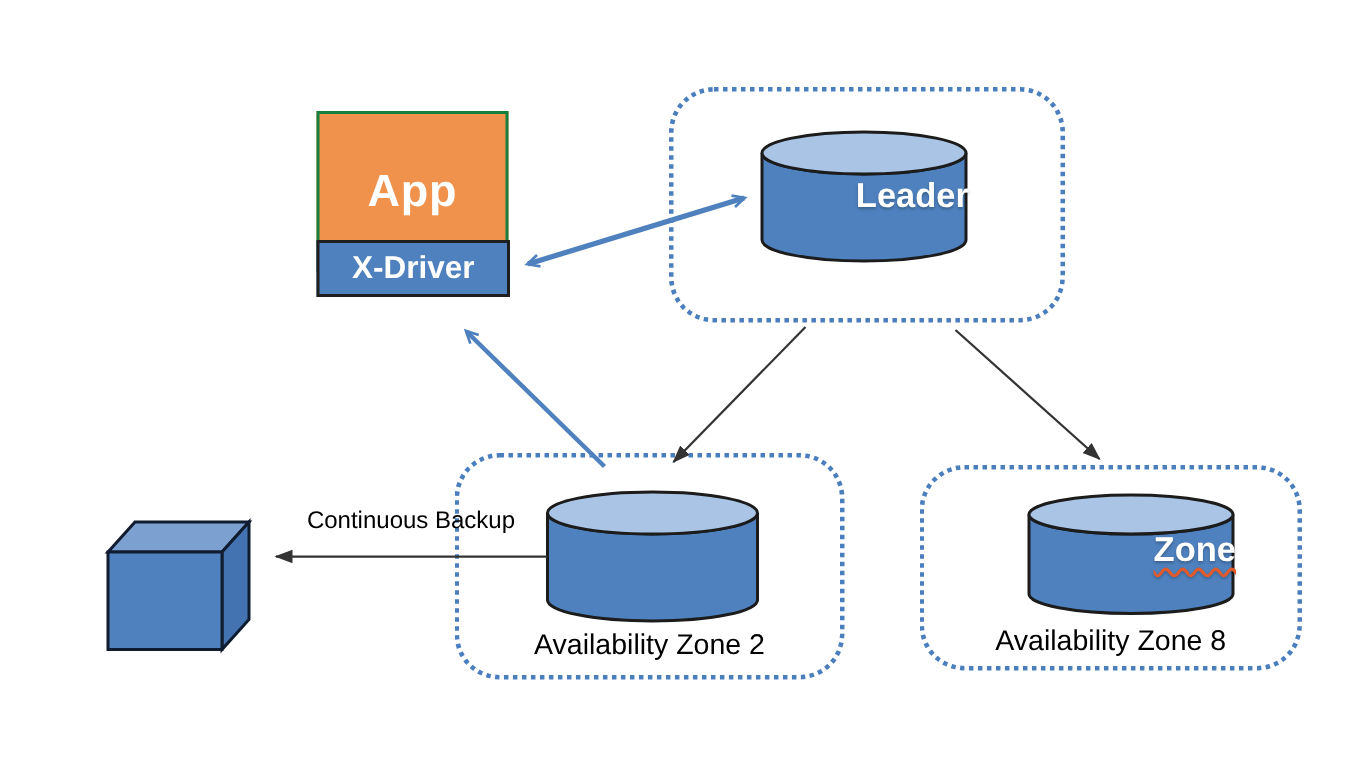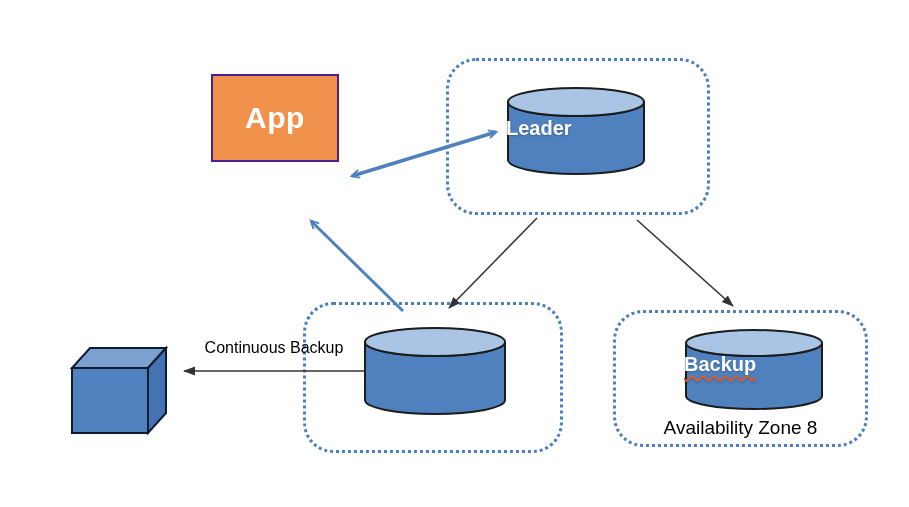--- a/index.html
+++ b/index.html
@@ -4,22 +4,22 @@
 <style>
   html,body{margin:0;padding:0;background:#fff;}
   #canvas{
     position:relative;width:909px;height:507px;background:#ffffff;overflow:hidden;
     font-family:"Liberation Sans","DejaVu Sans",sans-serif;
   }
   .abs{position:absolute;}
 
   
   .app-box{
-    left:211px;top:74px;width:128px;height:88px;
-    background:#F0914C;border:2px solid #4c1d95;box-sizing:border-box;
+    left:211px;top:74px;width:128px;height:107px;
+    background:#F0914C;border:2px solid #15803d;box-sizing:border-box;
     display:flex;align-items:center;justify-content:center;
     color:#fff;font-weight:bold;font-size:30px;letter-spacing:.5px;
   }
   .xdriver-box{
     left:211px;top:160px;width:129px;height:38px;
     background:#4E81BD;border:2px solid #1f1f1f;box-sizing:border-box;
     display:flex;align-items:center;justify-content:center;
     color:#fff;font-weight:bold;font-size:21px;
   }
 
@@ -33,21 +33,21 @@
 
   .zone-label{
     color:#000;font-size:19px;text-align:center;white-space:nowrap;
   }
   .zone1-label{left:446px;top:184px;width:264px;}
   .zone2-label{left:303px;top:420px;width:260px;}
   .zone3-label{left:613px;top:417px;width:255px;}
 
   
   .cyl-label{
-    color:#fff;font-weight:bold;text-align:left;white-space:nowrap;font-size:20px;
+    color:#fff;font-weight:bold;text-align:right;white-space:nowrap;font-size:23px;
     text-shadow:0 1px 2px rgba(0,0,0,0.25);
   }
   .leader-label{left:506px;top:117px;width:140px;}
   .follower-label{left:363px;top:356px;width:144px;}
   .loger-label{left:684px;top:353px;width:140px;}
   .misspelled{
     text-decoration:underline wavy #E05A2B 2px;
     text-underline-offset:4px;
   }
 
@@ -60,20 +60,23 @@
   .overlay{left:0;top:0;pointer-events:none;}
 </style>
 </head>
 <body>
 
 <div id="canvas">
 
   <div class="abs app-box">
     <span>App</span>
   </div>
+  <div class="abs xdriver-box">
+    <span>X-Driver</span>
+  </div>
 
   <div class="abs zone zone1"></div>
   <div class="abs zone zone2"></div>
   <div class="abs zone zone3"></div>
 
   <svg class="abs" style="left:506px;top:86px;" width="140" height="92" viewBox="0 0 140 92">
     <path d="M2,16 L2,74 A68,14 0 0,0 138,74 L138,16 A68,14 0 0,1 2,16 Z" fill="#4E81BD" stroke="#1c1c1c" stroke-width="2"></path>
     <ellipse cx="70" cy="16" rx="68" ry="14" fill="#A9C4E4" stroke="#1c1c1c" stroke-width="2"></ellipse>
   </svg>
   <div class="abs cyl-label leader-label">Leader</div>
@@ -81,29 +84,30 @@
   <svg class="abs" style="left:363px;top:326px;" width="144" height="92" viewBox="0 0 144 92">
     <path d="M2,16 L2,74 A70,14 0 0,0 142,74 L142,16 A70,14 0 0,1 2,16 Z" fill="#4E81BD" stroke="#1c1c1c" stroke-width="2"></path>
     <ellipse cx="72" cy="16" rx="70" ry="14" fill="#A9C4E4" stroke="#1c1c1c" stroke-width="2"></ellipse>
   </svg>
 
   <svg class="abs" style="left:684px;top:328px;" width="140" height="84" viewBox="0 0 140 84">
     <path d="M2,15 L2,68 A68,13 0 0,0 138,68 L138,15 A68,13 0 0,1 2,15 Z" fill="#4E81BD" stroke="#1c1c1c" stroke-width="2"></path>
     <ellipse cx="70" cy="15" rx="68" ry="13" fill="#A9C4E4" stroke="#1c1c1c" stroke-width="2"></ellipse>
   </svg>
   <div class="abs cyl-label loger-label">
-    <span class="misspelled">Backup</span>
+    <span class="misspelled">Zone</span>
   </div>
 
   <svg class="abs" style="left:65px;top:340px;" width="110" height="100" viewBox="0 0 110 100">
     <polygon points="7,28 25,8 101,8 83,28" fill="#7CA1D0" stroke="#101c30" stroke-width="2"></polygon>
     <polygon points="83,28 101,8 101,73 83,93" fill="#4373B0" stroke="#101c30" stroke-width="2"></polygon>
     <polygon points="7,28 83,28 83,93 7,93" fill="#4E81BD" stroke="#101c30" stroke-width="2"></polygon>
   </svg>
 
+  <div class="abs zone-label zone2-label">Availability Zone 2</div>
   <div class="abs zone-label zone3-label">Availability Zone 8</div>
 
   <div class="abs backup-label">Continuous Backup</div>
 
   <svg class="abs overlay" width="909" height="507" viewBox="0 0 909 507">
     <defs>
       <marker id="openBlue" markerWidth="12" markerHeight="12" refX="8.5" refY="5" orient="auto-start-reverse" markerUnits="userSpaceOnUse">
         <path d="M1,1 L9,5 L1,9" fill="none" stroke="#4E81BD" stroke-width="1.8"></path>
       </marker>
       <marker id="solidBlack" markerWidth="13" markerHeight="10" refX="11" refY="4.5" orient="auto" markerUnits="userSpaceOnUse">

